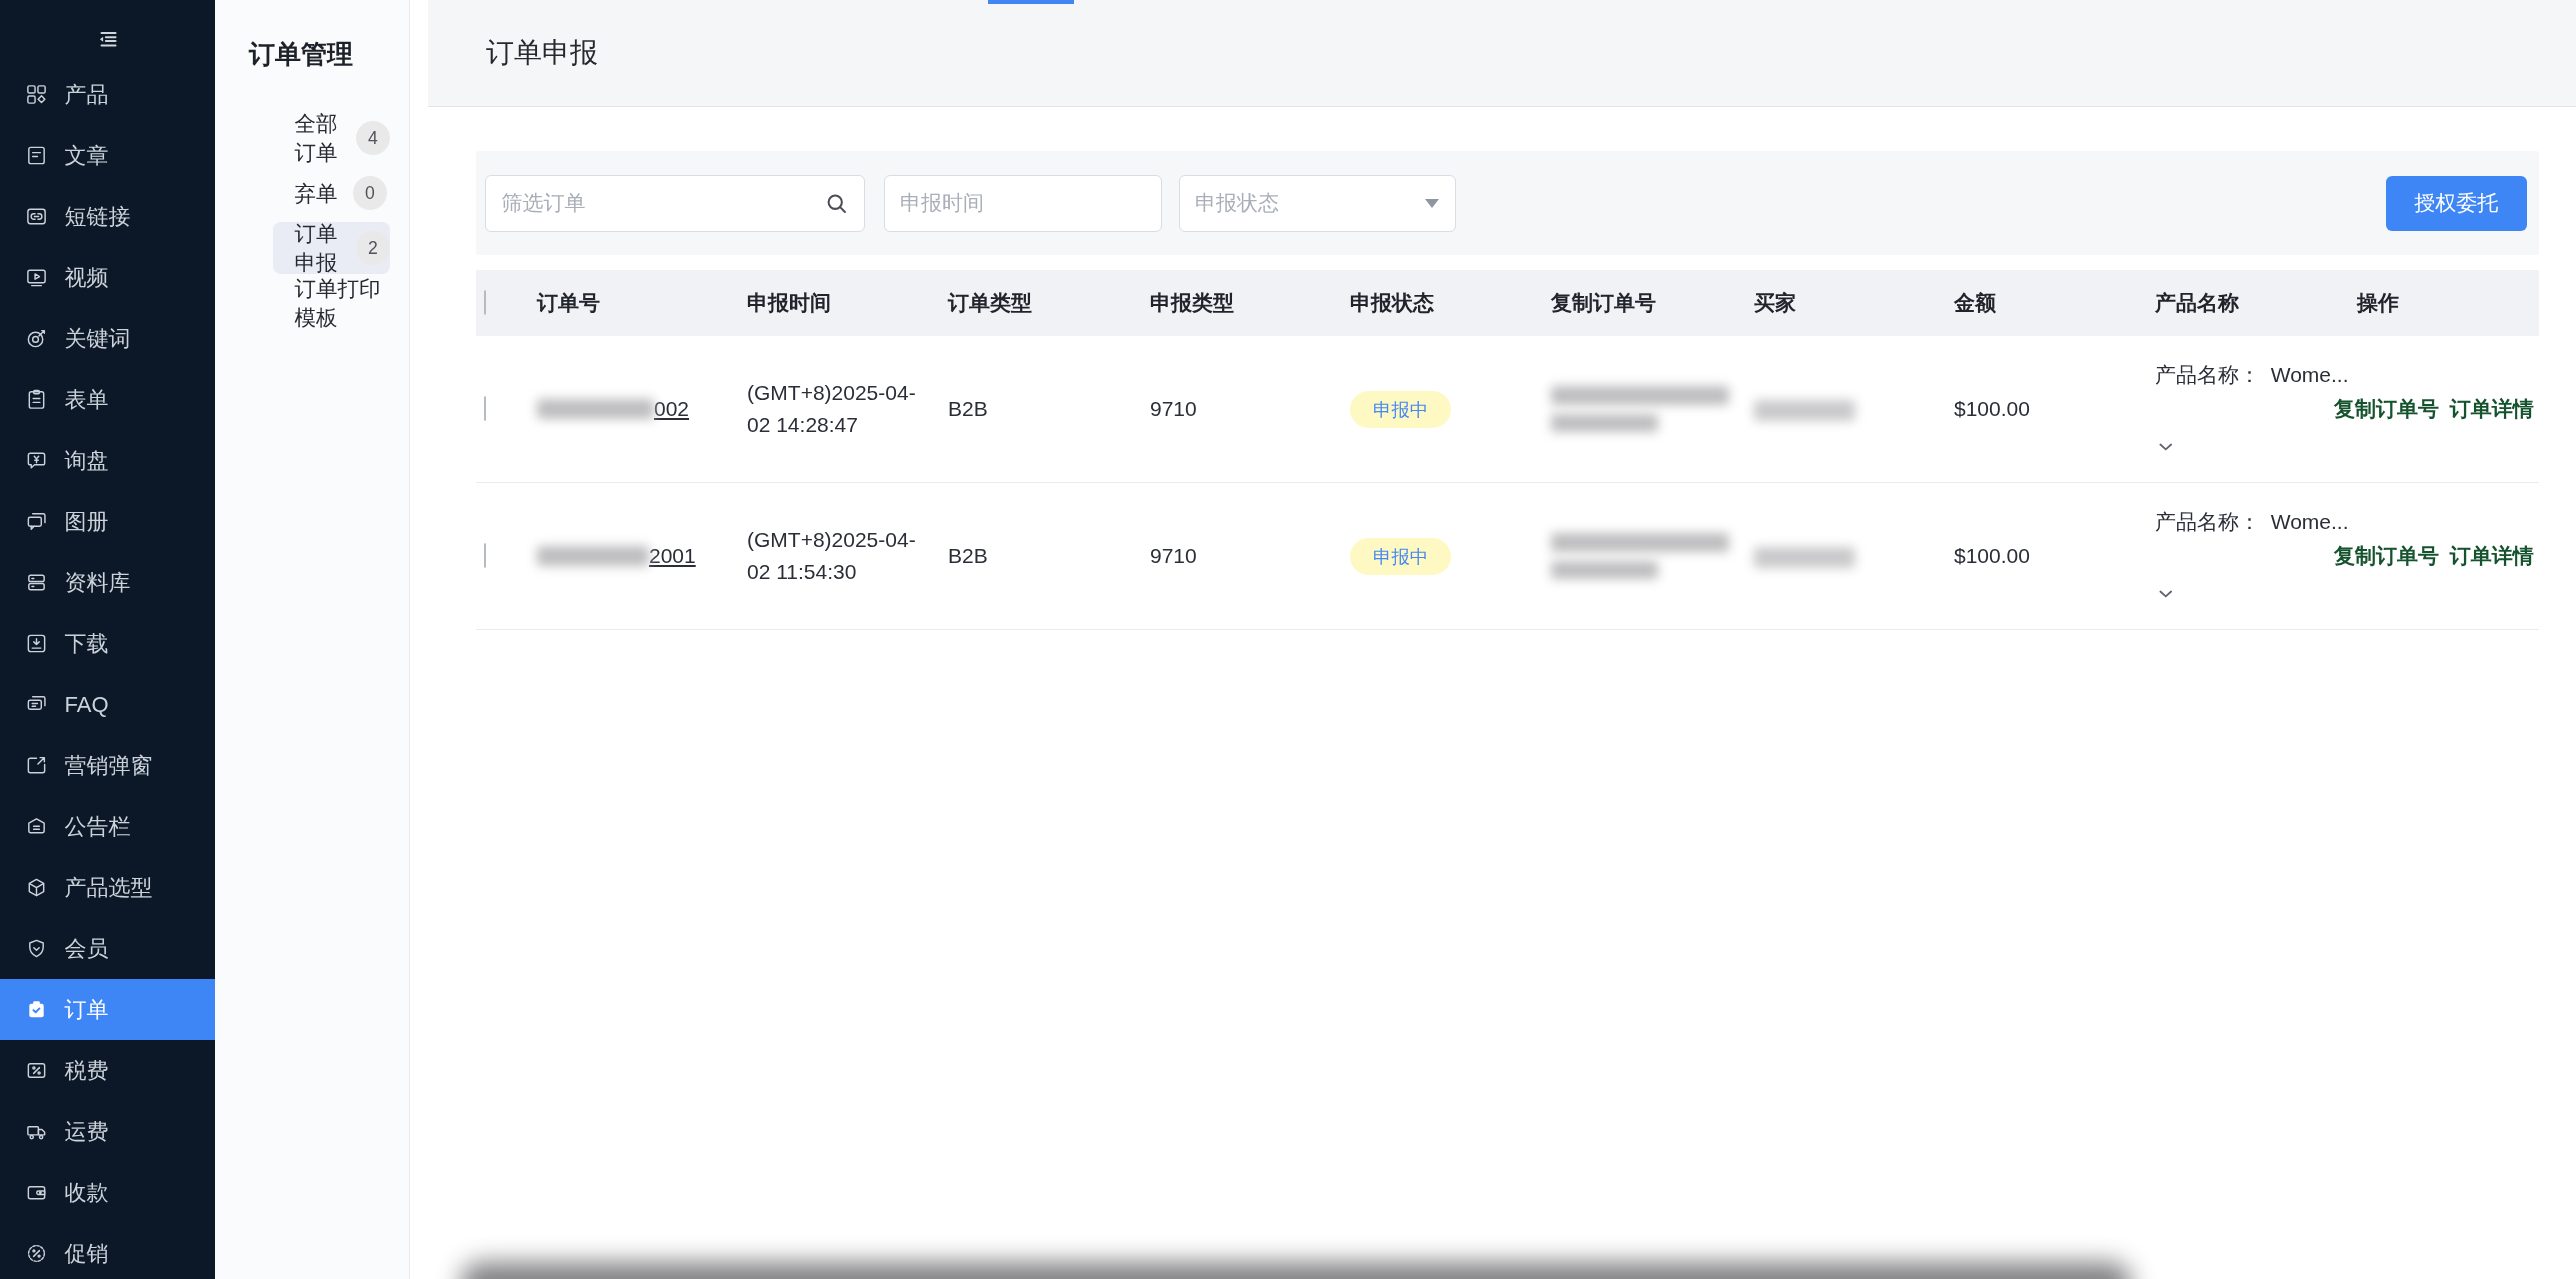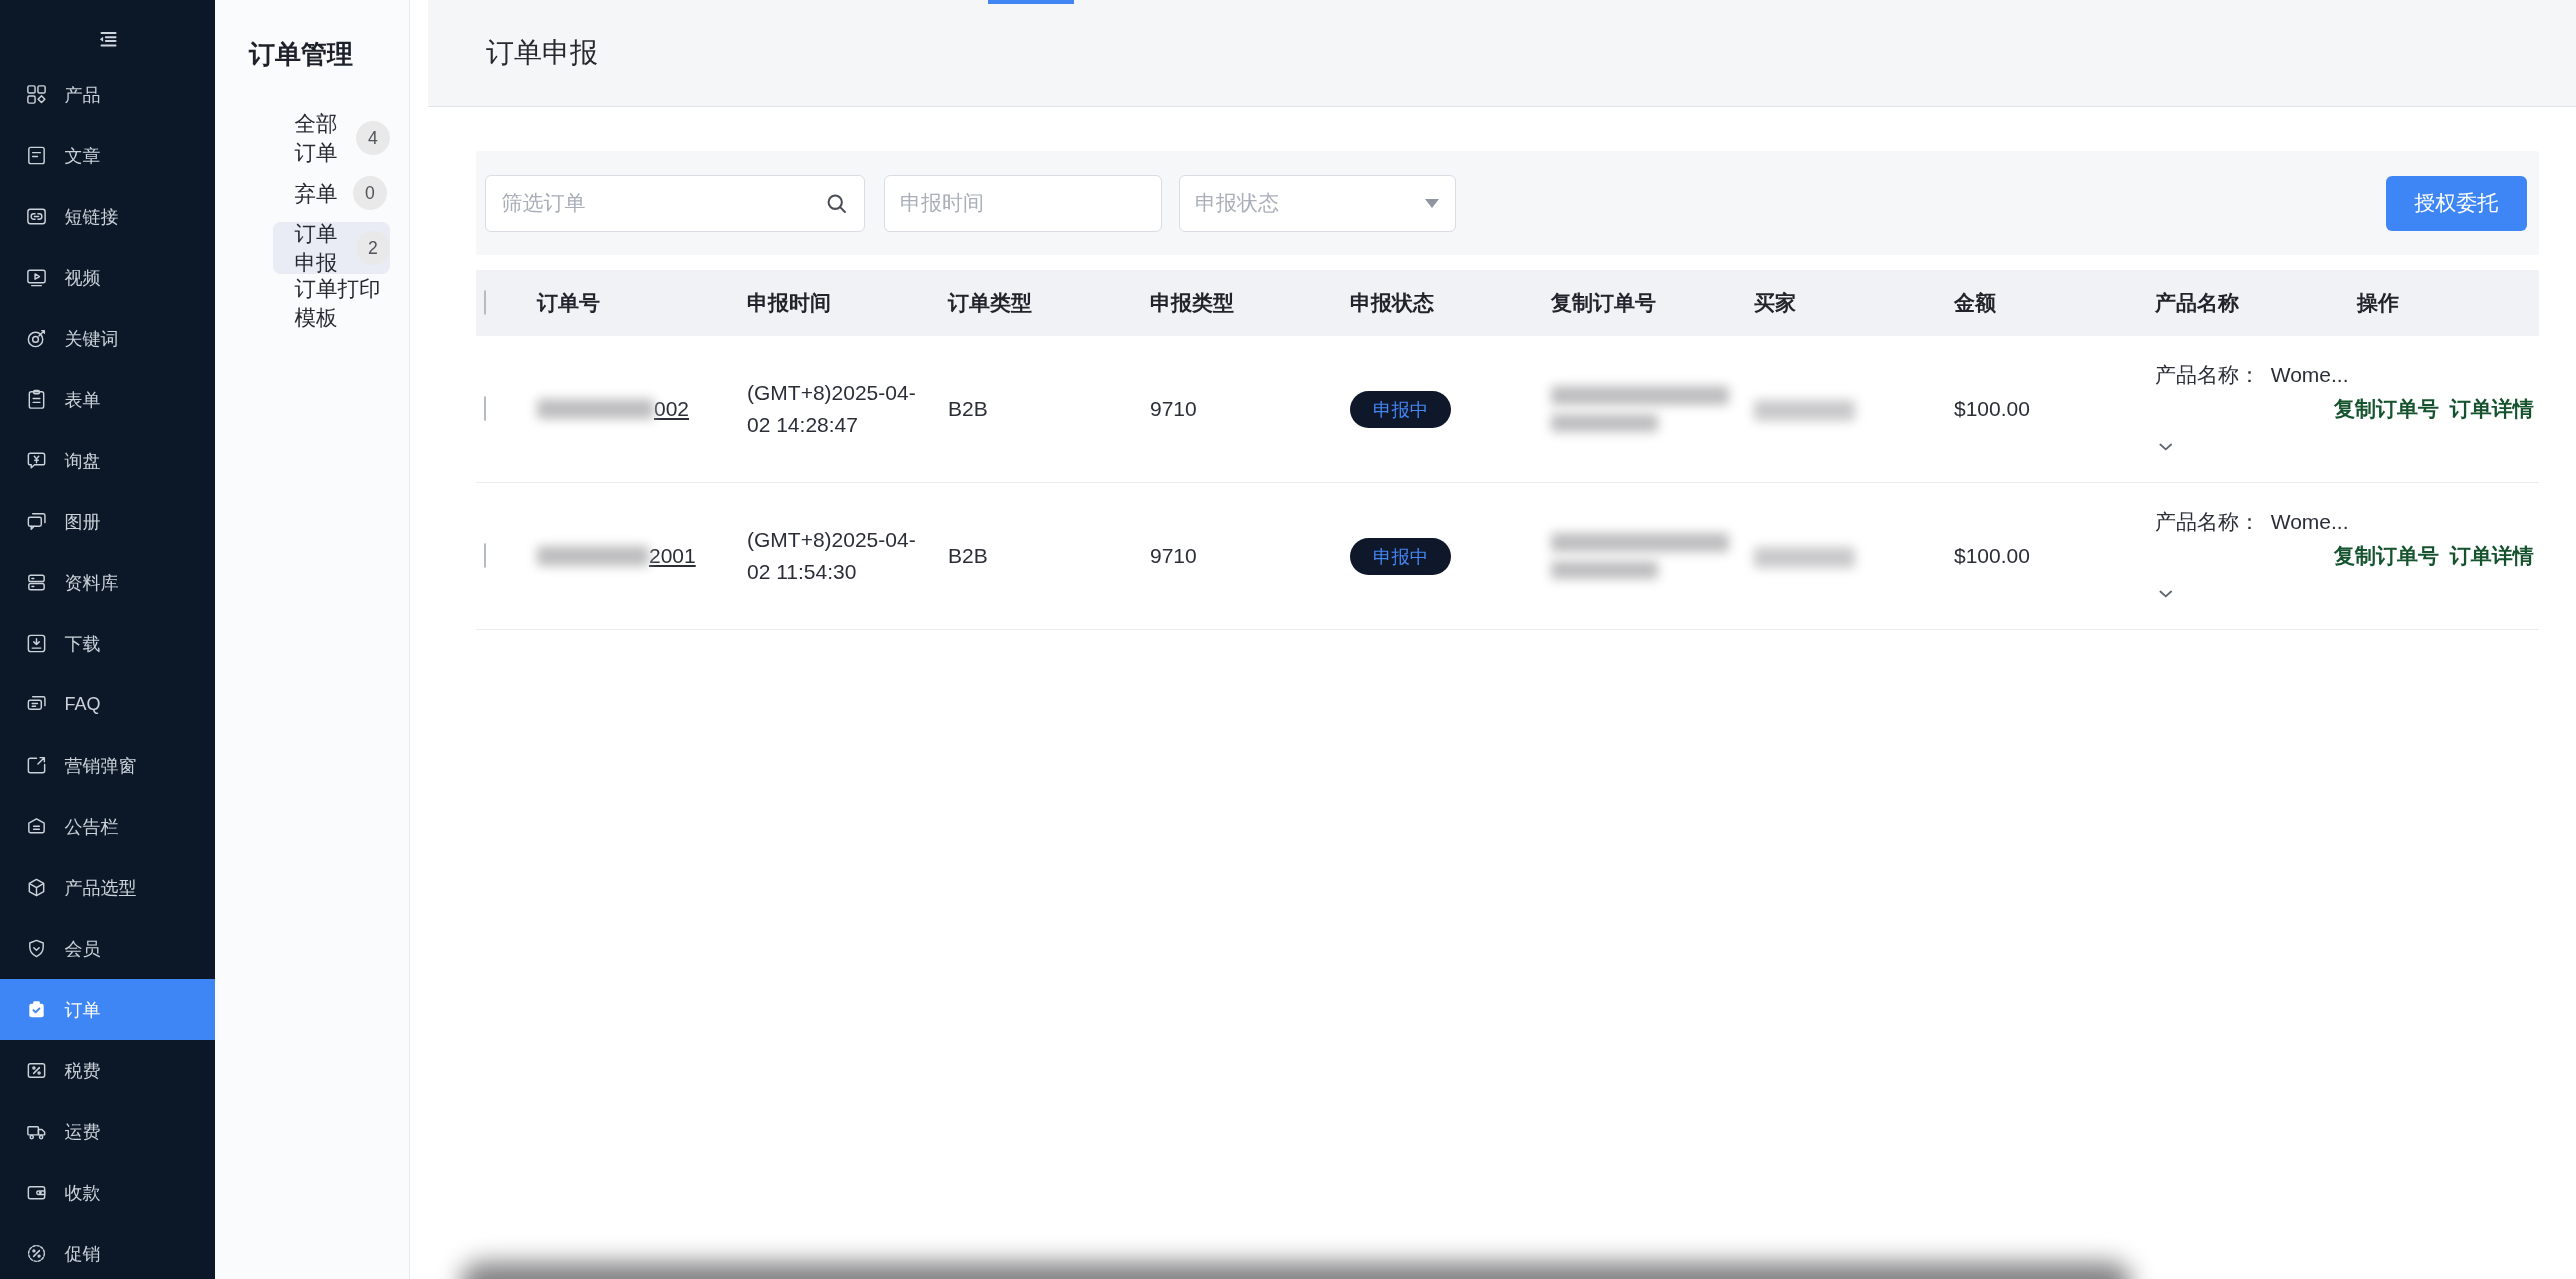--- a/index.html
+++ b/index.html
@@ -7,21 +7,21 @@
               font-family:"Liberation Sans","DejaVu Sans",sans-serif; }
   body { position:relative; }
 
   
   .loading-bar { position:absolute; left:988px; top:0; width:86px; height:3.8px; background:#4285f4; z-index:30; }
 
   
   .sidebar { position:absolute; left:0; top:0; width:215px; height:1280px; background:#0c1828; z-index:5; }
   .collapse-btn { position:absolute; top:24.5px; left:0; width:215px; height:31px; display:flex; align-items:center; justify-content:center; color:#cfd5dd; cursor:pointer; }
   .nav { position:absolute; top:64px; left:0; width:215px; }
-  .nav-item { height:61px; display:flex; align-items:center; padding-left:24.5px; gap:17px; color:#ccd2da; font-size:18px; cursor:pointer; }
+  .nav-item { height:61px; display:flex; align-items:center; padding-left:24.5px; gap:17px; color:#ccd2da; font-size:22px; cursor:pointer; }
   .nav-item svg { width:23px; height:23px; stroke:#ccd2da; fill:none; stroke-width:1.5; stroke-linecap:round; stroke-linejoin:round; flex:0 0 23px; }
   .nav-item.active { background:#3e86f5; color:#ffffff; }
   .nav-item.active svg { stroke:#ffffff; }
 
   
   .submenu { position:absolute; left:215px; top:0; width:195px; height:1280px; background:#fafbfc; border-right:1.5px solid #e8eaee; z-index:4; }
   .submenu-title { padding:37px 0 0 34px; font-size:26px; font-weight:bold; color:#1d2129; }
   .submenu-items { margin-top:40px; padding:0 19px;margin-left:39px; }
   .submenu-item { height:52px; margin-bottom:3.1px; display:flex; align-items:center; padding-left:21.5px; border-radius:7.7px; font-size:21.5px; color:#262a33; cursor:pointer; }
   .submenu-item.active { background:#e9ecf4; }
@@ -48,21 +48,21 @@
   .primary-btn { margin-left:auto; width:141px; height:55px; background:#3e86f5; color:#fff; font-size:21px; border:none; border-radius:6.1px; display:flex; align-items:center; justify-content:center; cursor:pointer; font-family:inherit; }
 
   
   .table { margin-top:15.3px; }
   .tgrid { display:grid; grid-template-columns:61px 210px 201px 202px 200px 201px 203px 200px 201px 202px 1fr; }
   .thead { background:#f1f2f6; height:66px; align-items:center; font-weight:bold; font-size:21px; color:#21242b; }
   .trow { min-height:147px; align-items:center; border-bottom:1.5px solid #e9ebef; font-size:21px; color:#2b2e36; }
   .cell { padding-right:20px; }
   .checkbox { width:21.5px; height:21.5px; border:1.5px solid #b6bac2; border-radius:4.6px; background:#fff; margin-left:7.7px; cursor:pointer; }
   .time-cell { line-height:1.55; }
-  .pill { display:inline-flex; align-items:center; height:37px; padding:0 23px; border-radius:20px; background:#0f172a; color:#4487f5; font-size:18.4px; }
+  .pill { display:inline-flex; align-items:center; height:37px; padding:0 23px; border-radius:20px; background:#fef9c3; color:#4487f5; font-size:18.4px; }
   .blur-bar { display:inline-block; background:#bdbdbf; border-radius:3.1px; filter:blur(5.4px); vertical-align:middle; }
   .order-cell { display:flex; align-items:center;text-decoration:underline; }
   .company-cell { display:flex; flex-direction:column; gap:9.2px; }
   .product-cell { display:flex; flex-direction:column; justify-content:center; gap:47px; }
   .product-line { white-space:nowrap; }
   .product-value { margin-left:10.7px; }
   .expand-chevron { width:21.5px; height:21.5px; cursor:pointer; }
   .expand-chevron svg { width:21.5px; height:21.5px; stroke:#5f6470; fill:none; stroke-width:2; stroke-linecap:round; stroke-linejoin:round; }
   .actions-cell { margin-left:-23px; white-space:nowrap; }
   .link { color:#14532d; cursor:pointer;font-weight:bold; }

